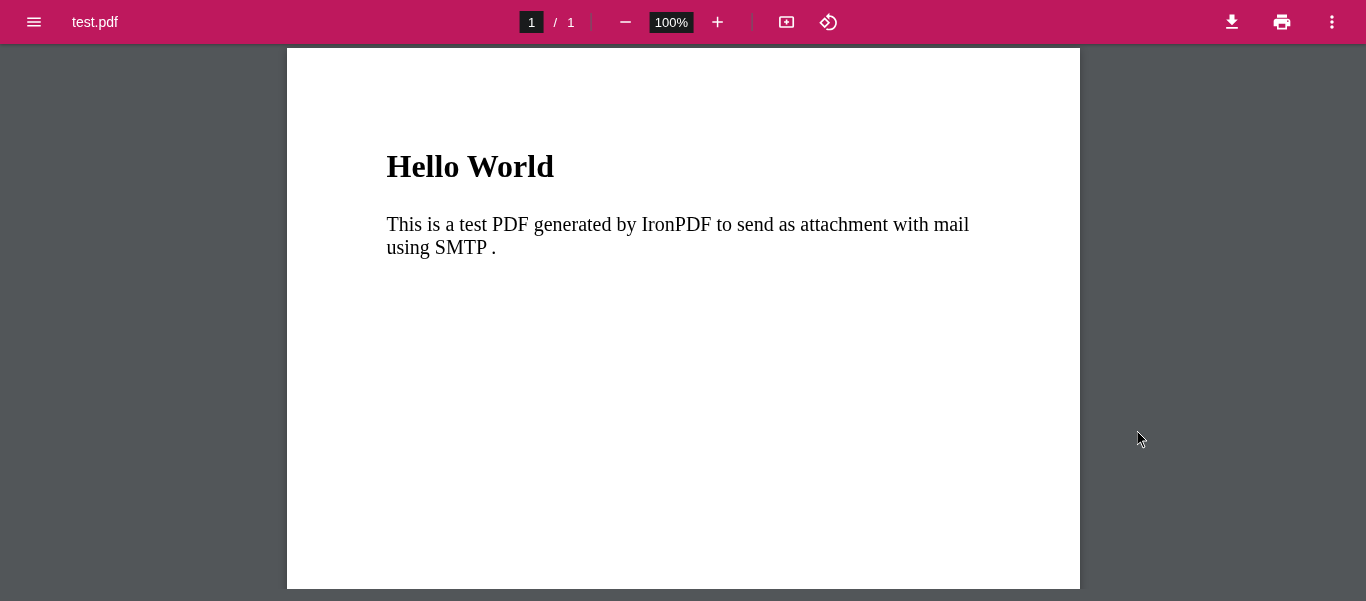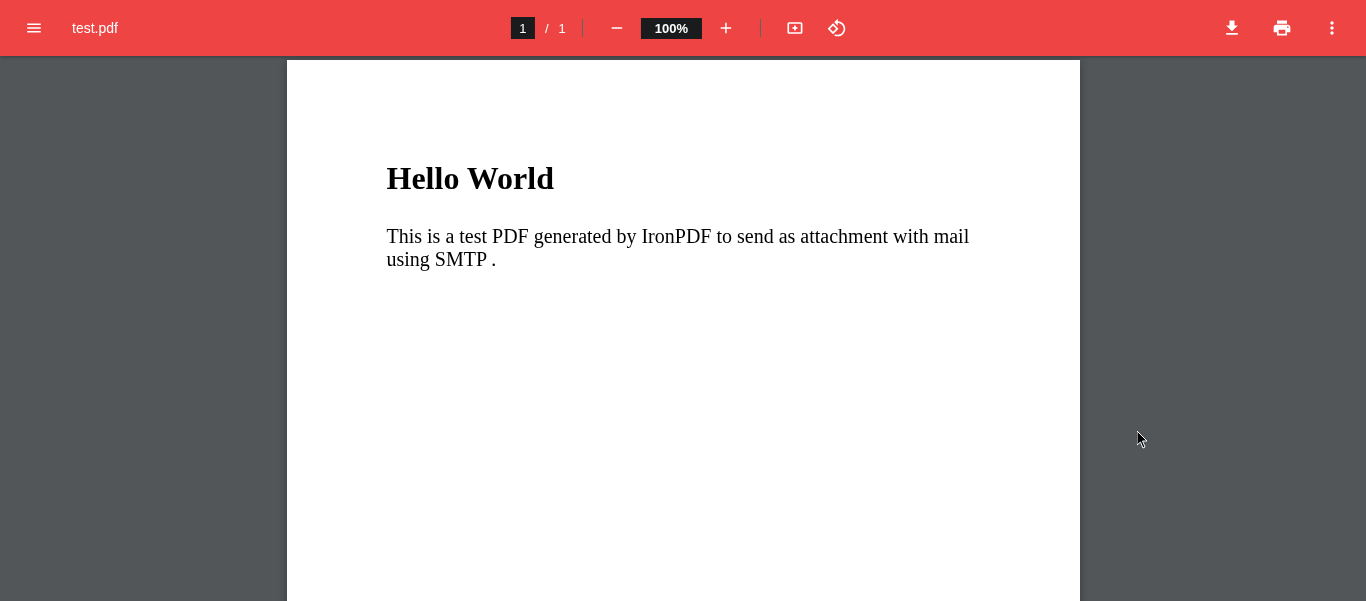--- a/index.html
+++ b/index.html
@@ -9,22 +9,22 @@
     }
     body {
       font-family: Arial, sans-serif;
       background: #525659;
       width: 1366px;
       height: 601px;
       overflow: hidden;
       position: relative;
     }
     .toolbar {
-      background: #ef4444;
-      height: 56px;
+      background: #be185d;
+      height: 44px;
       display: flex;
       align-items: center;
       padding: 0 16px;
       color: #fff;
       position: relative;
       box-shadow: 0 1px 3px rgba(0,0,0,0.3);
     }
     .toolbar-left {
       display: flex;
       align-items: center;
@@ -78,25 +78,24 @@
     }
     .divider {
       width: 1px;
       height: 18px;
       background: #5f6368;
       margin: 0 10px;
     }
     .zoom-level {
       background: #191b1c;
       color: #fff;
-      padding: 3px 14px;
+      padding: 3px 5px;
       font-size: 13px;
       min-width: 44px;
-      text-align: left;
-      font-weight: bold;
+      text-align: center;
     }
     .viewer {
       height: 545px;
       overflow-y: scroll;
       display: flex;
       justify-content: center;
       padding-top: 4px;
       border-radius: 22px;
     }
     .viewer::-webkit-scrollbar {

